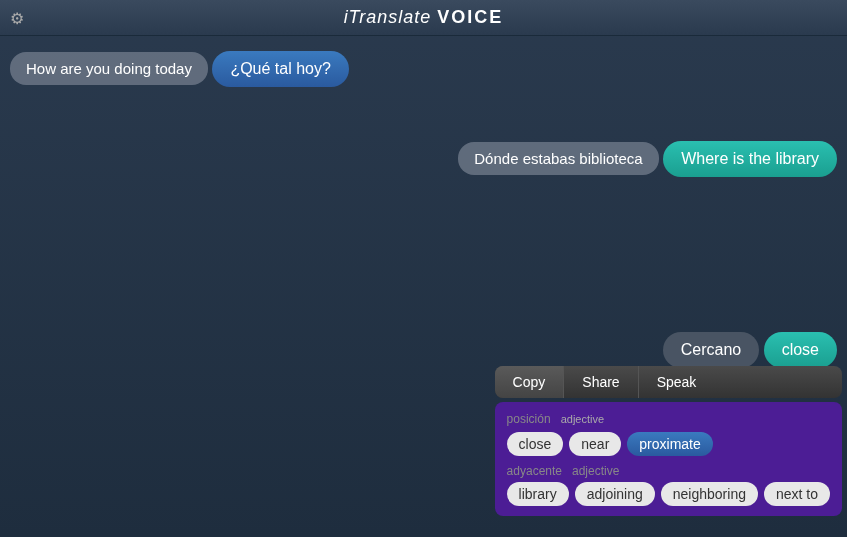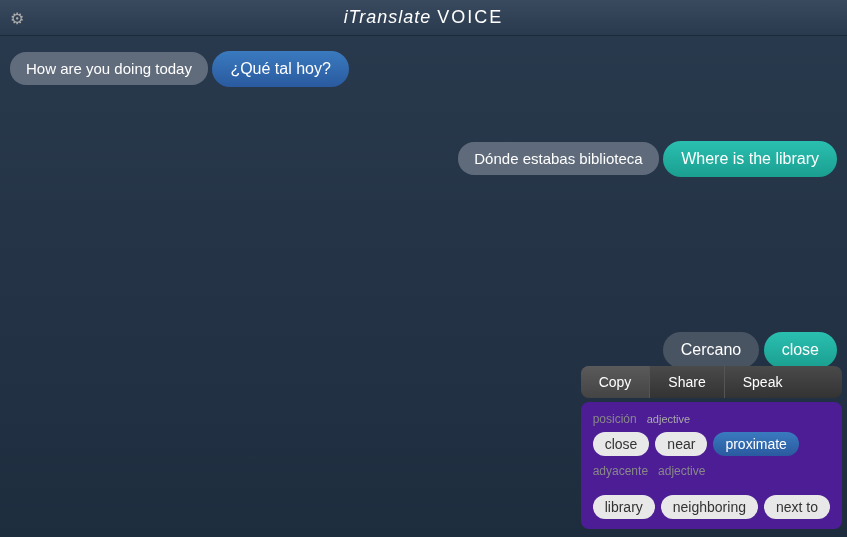--- a/index.html
+++ b/index.html
@@ -38,21 +38,21 @@
 
     .app-title {
       font-size: 18px;
       color: #fff;
       font-style: italic;
       letter-spacing: 1px;
     }
 
     .app-title .voice {
       font-style: normal;
-      font-weight: normal;
+      font-weight: bold;
       letter-spacing: 2px;
     }
 
     
     .chat-area {
       padding: 10px 15px;
       position: relative;
       height: 501px;
     }
 
@@ -178,21 +178,21 @@
     }
 
     .word-chip.selected {
       background: linear-gradient(180deg, #3a7abf 0%, #2a5a9f 100%);
       color: #fff;
     }
 
     .popup-category2 {
       font-size: 12px;
       color: #888;
-      margin-bottom: 17px;
+      margin-bottom: 4px;
     }
 
     .popup-words2 {
       display: flex;
       flex-wrap: wrap;
       gap: 6px;
     }
 
     .abs-left {
       position: absolute;
@@ -251,19 +251,20 @@
         <span class="word-chip">near</span>
         <span class="word-chip selected">proximate</span>
       </div>
       <div class="popup-category2">
         <span>adyacente</span>
         &nbsp;
         <span class="adj-label">adjective</span>
       </div>
       <div class="popup-words2">
         <span class="word-chip">library</span>
+        <span class="word-chip">adjoining</span>
         <span class="word-chip">neighboring</span>
         <span class="word-chip">next to</span>
       </div>
     </div>
   </div>
 
 </div>
 
 </body></html>

